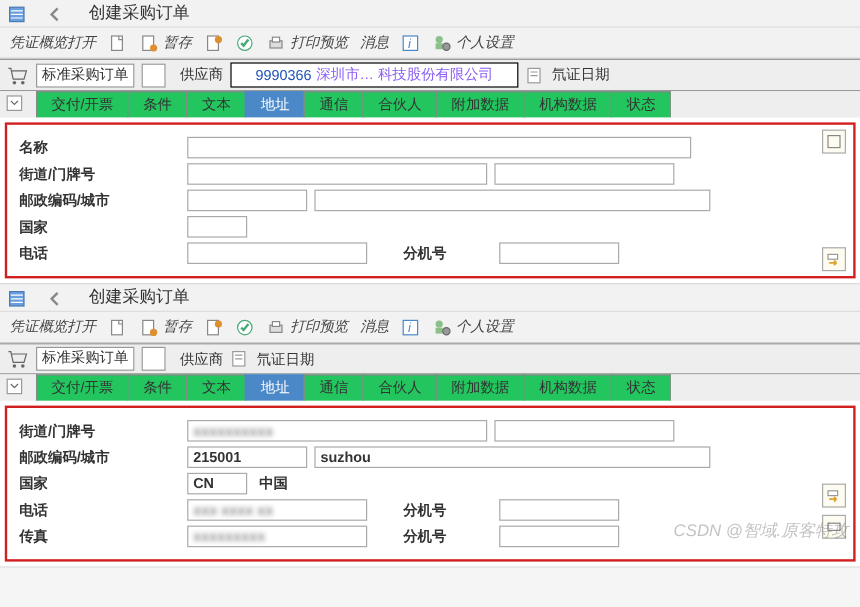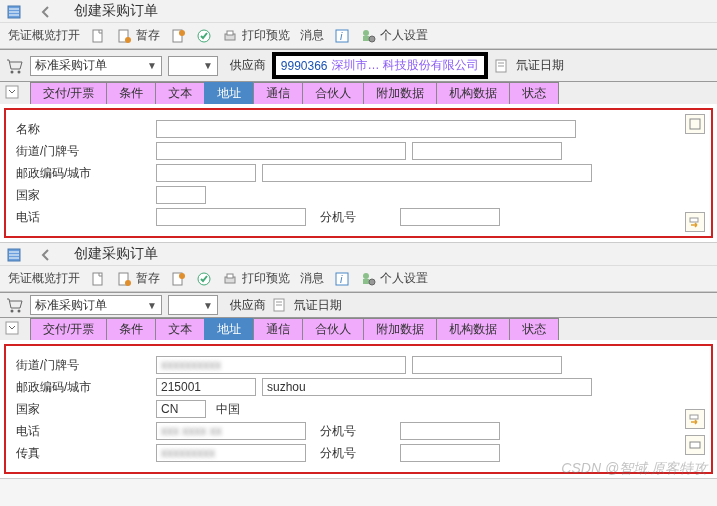--- a/index.html
+++ b/index.html
@@ -3,46 +3,46 @@
 <meta charset="utf-8">
 <style>
   * { box-sizing: border-box; }
   body { margin: 0; font-family: "Microsoft YaHei", Arial, sans-serif; font-size: 12px; background: #f5f5f5; color: #333; width: 717px; }
   .panel { background: #f2f2f2; border-bottom: 1px solid #ccc; }
   .titlebar { display: flex; align-items: flex-end; padding: 2px 6px; gap: 16px; border-bottom: 1px solid #ddd; }
   .titlebar .icn { width: 16px; height: 16px; display: inline-block; }
   .titlebar .title { font-size: 14px; color: #333; margin-left: 4px; }
   .toolbar { display: flex; align-items: center; padding: 4px 8px; gap: 10px; border-bottom: 1px solid #ccc; }
   .toolbar .group { display: flex; align-items: center; gap: 4px; cursor: pointer; }
-  .toolbar .lbl { color: #444; }
+  .toolbar .lbl { color: #444; font-style: italic; }
   .subbar { display: flex; align-items: center; padding: 2px 4px; gap: 6px; border-top: 1px solid #999; border-bottom: 1px solid #999; background: #eee; }
   .cart { width: 20px; height: 20px; }
-  .dd { display: flex; align-items: center; background: #fff; border: 1px solid #999; height: 20px; padding: 0 4px; gap: 40px; }
+  .dd { display: flex; align-items: center; background: #fff; border: 1px solid #999; height: 20px; padding: 0 4px; gap: 40px; flex-direction: column; }
   .dd .arrow { font-size: 10px; color: #555; }
   .supplier-lbl { margin-left: 6px; }
-  .supplier-val { background: #fff; border: 4px solid #000000; padding: 1px 5px; color: #1a52b5; display: flex; gap: 4px; align-items: center; }
+  .supplier-val { background: #fff; border: 1px solid #000000; padding: 1px 20px; color: #1a52b5; display: flex; gap: 4px; align-items: center; }
   .supplier-val .code { color: #1a52b5; }
   .supplier-val .name { color: #8b5cf6; }
   .tiny-icn { width: 16px; height: 16px; display: inline-block; }
   .date-lbl { }
   .tabrow { display: flex; align-items: flex-end; padding-left: 30px; background: #eee; height: 22px; position: relative; }
   .tabrow .edge { position: absolute; left: 4px; top: 2px; width: 16px; height: 16px; }
-  .tab { border: 1px solid #888; border-bottom: none; padding: 2px 12px; background: #f0abfc; margin-right: -1px; color: #333; }
+  .tab { border: 1px solid #888; border-bottom: none; padding: 2px 12px; background: #22c55e; margin-right: -1px; color: #333; }
   .tab.active { background: #4a88c7; color: #fff; border-color: #4a88c7; }
   .form-outer { padding: 4px; background: #fff; position: relative; }
   .form-box { border: 2px solid #d21f1f; padding: 10px 10px 6px 10px; }
-  .row { display: flex; align-items: center; margin-bottom: 4px; }
+  .row { display: flex; align-items: center; margin-bottom: 4px; font-weight: bold; }
   .lab { width: 140px; color: #333; }
   .fld { background: #fff; border: 1px solid #aaa; height: 18px; margin-right: 6px; }
   .w50 { width: 50px; }  .w80 { width: 100px; } .w150 { width: 150px; }
   .w250 { width: 250px; } .w400 { width: 420px; }
   .txt { padding: 0 4px; display: inline-flex; align-items: center; height: 18px; }
-  .mid-lab { width: 80px; margin-left: 8px; }
+  .mid-lab { width: 80px; margin-left: 24px; }
   .side-icn { position: absolute; right: 12px; width: 20px; height: 20px; border: 1px solid #aaa; background: #fefcf0; display: flex; align-items: center; justify-content: center; }
-  .watermark { position: absolute; right: 10px; bottom: 0; color: rgba(120,120,120,0.45); font-size: 14px; font-style: italic; pointer-events: none; }
+  .watermark { position: absolute; right: 10px; bottom: 20px; color: rgba(120,120,120,0.45); font-size: 14px; font-style: italic; pointer-events: none; }
   svg { display: block; }
   .blur { color: transparent; text-shadow: 0 0 4px #888; }
 </style>
 </head>
 <body>
 
 <div class="panel">
 
   <div class="titlebar">
     <span class="icn">

